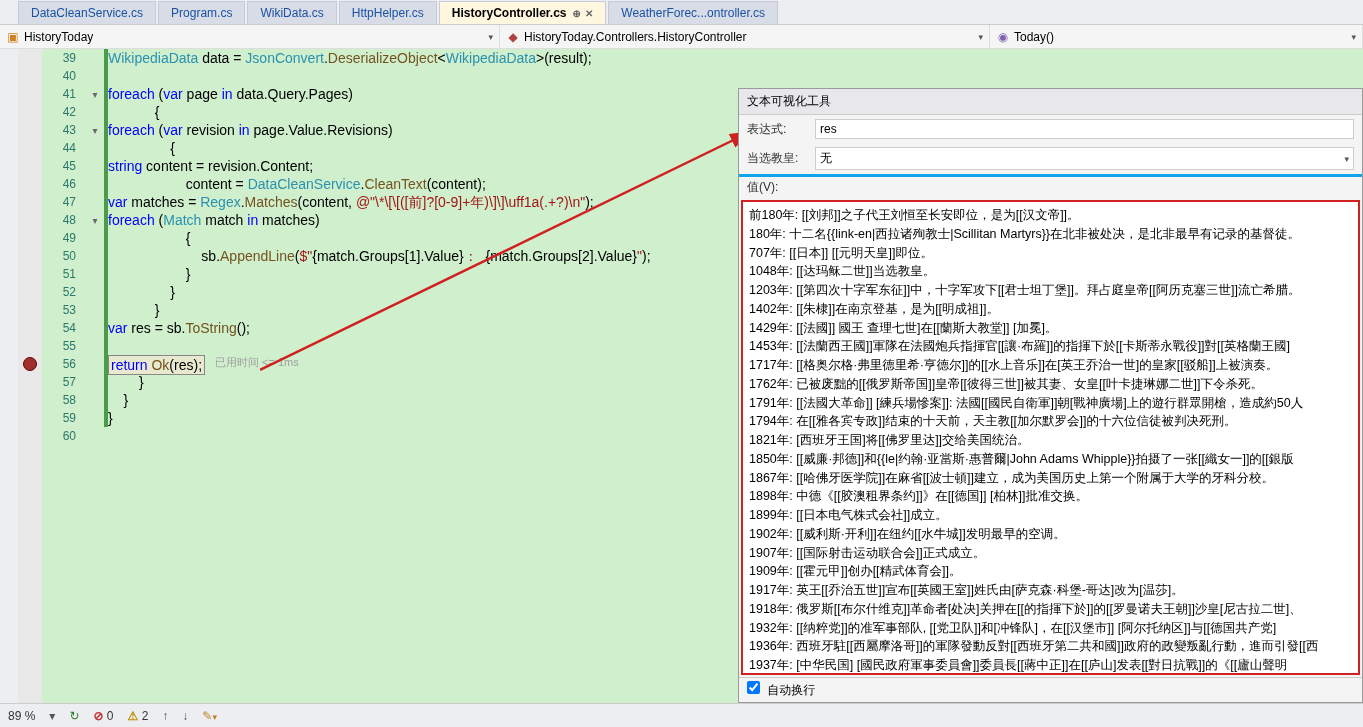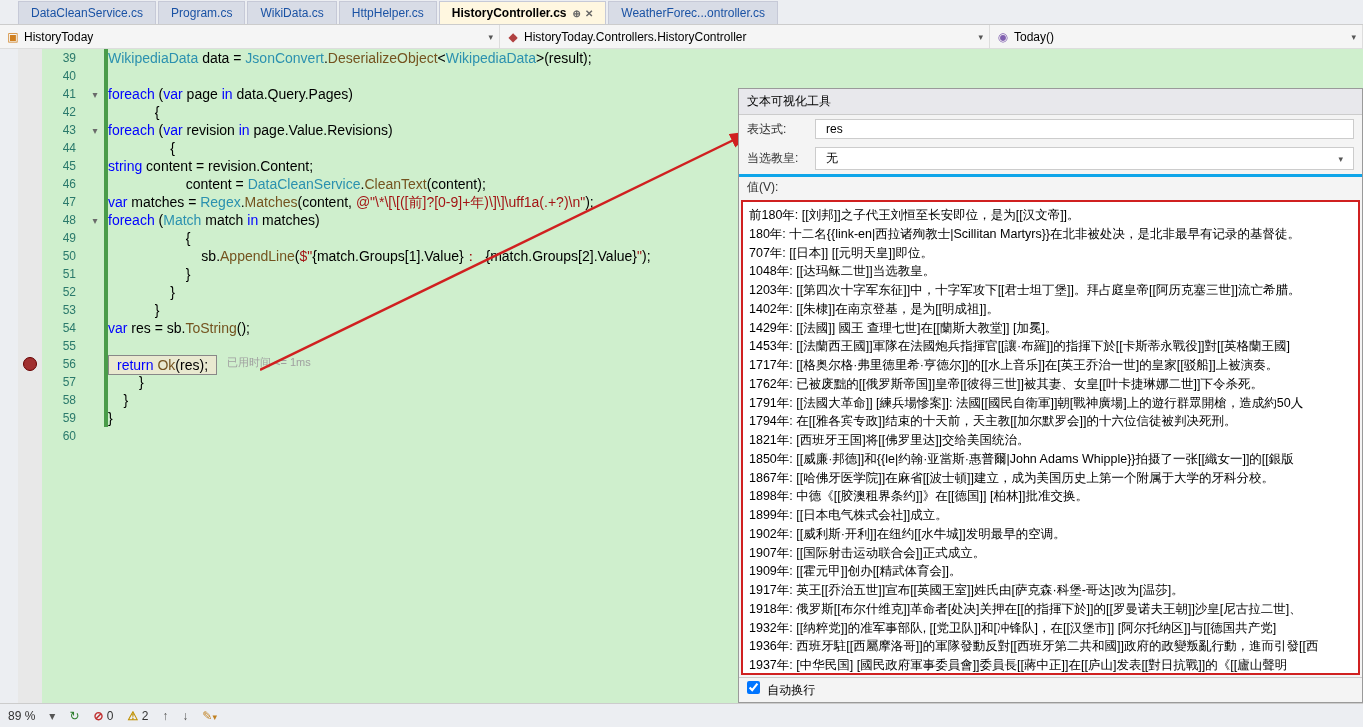--- a/index.html
+++ b/index.html
@@ -32,31 +32,31 @@
 .code-line { height:18px; display:flex; align-items:flex-start; }
 .ln { height:18px; display:flex; align-items:center; justify-content:flex-end; }
 .fold-mark { height:18px; display:flex; align-items:center; justify-content:center; color:#6a6a6a; font-size:10px; }
 .change-bar { position:absolute; left:86px; top:0; width:4px; bottom:0; }
 .cb { height:18px; background:#4a9c4a; }
 
 .kw { color:#0000ff; }
 .type { color:#2b91af; }
 .str { color:#a31515; }
 .method { color:#74531f; }
-.highlight-box { border:1px solid #888; background:#e9e9d0; display:inline-block; padding:0 8px; }
+.highlight-box { border:1px solid #888; background:#e9e9d0; display:inline-block; padding:0 2px; }
 .hint { color:#a0a0a0; font-size:11px; margin-left:10px; }
 
 .bp-dot { width:14px; height:14px; background:#a03030; border-radius:50%; border:1px solid #600; margin:2px auto; }
 
 
 .panel { position:absolute; top:88px; right:0; width:625px; bottom:24px; background:#f4f4f4; border:1px solid #9a9a9a; display:flex; flex-direction:column; }
 .panel-title { background:#e8e8ec; padding:4px 8px; border-bottom:1px solid #ccc; }
 .panel-row { display:flex; align-items:center; padding:4px 8px; gap:8px; }
 .panel-row label { width:60px; color:#333; }
-.panel-row .val { flex:1; background:#fff; border:1px solid #ccc; padding:2px 10px; }
+.panel-row .val { flex:1; background:#fff; border:1px solid #ccc; padding:2px 4px; }
 .panel-row .val.combo { display:flex; justify-content:space-between; align-items:center; }
 .panel-vlabel { padding:2px 8px; color:#333; border-top:3px solid #0ea5e9; }
 .panel-content { flex:1; background:#fff; border:2px solid #d02020; margin:2px; padding:4px 6px; overflow:hidden; font-size:12.5px; line-height:1.5; color:#000; }
 .panel-foot { padding:3px 8px; border-top:1px solid #ccc; }
 .chk { margin-right:4px; }
 
 
 .arrow-svg { position:absolute; top:92px; left:260px; pointer-events:none; }
 
 

